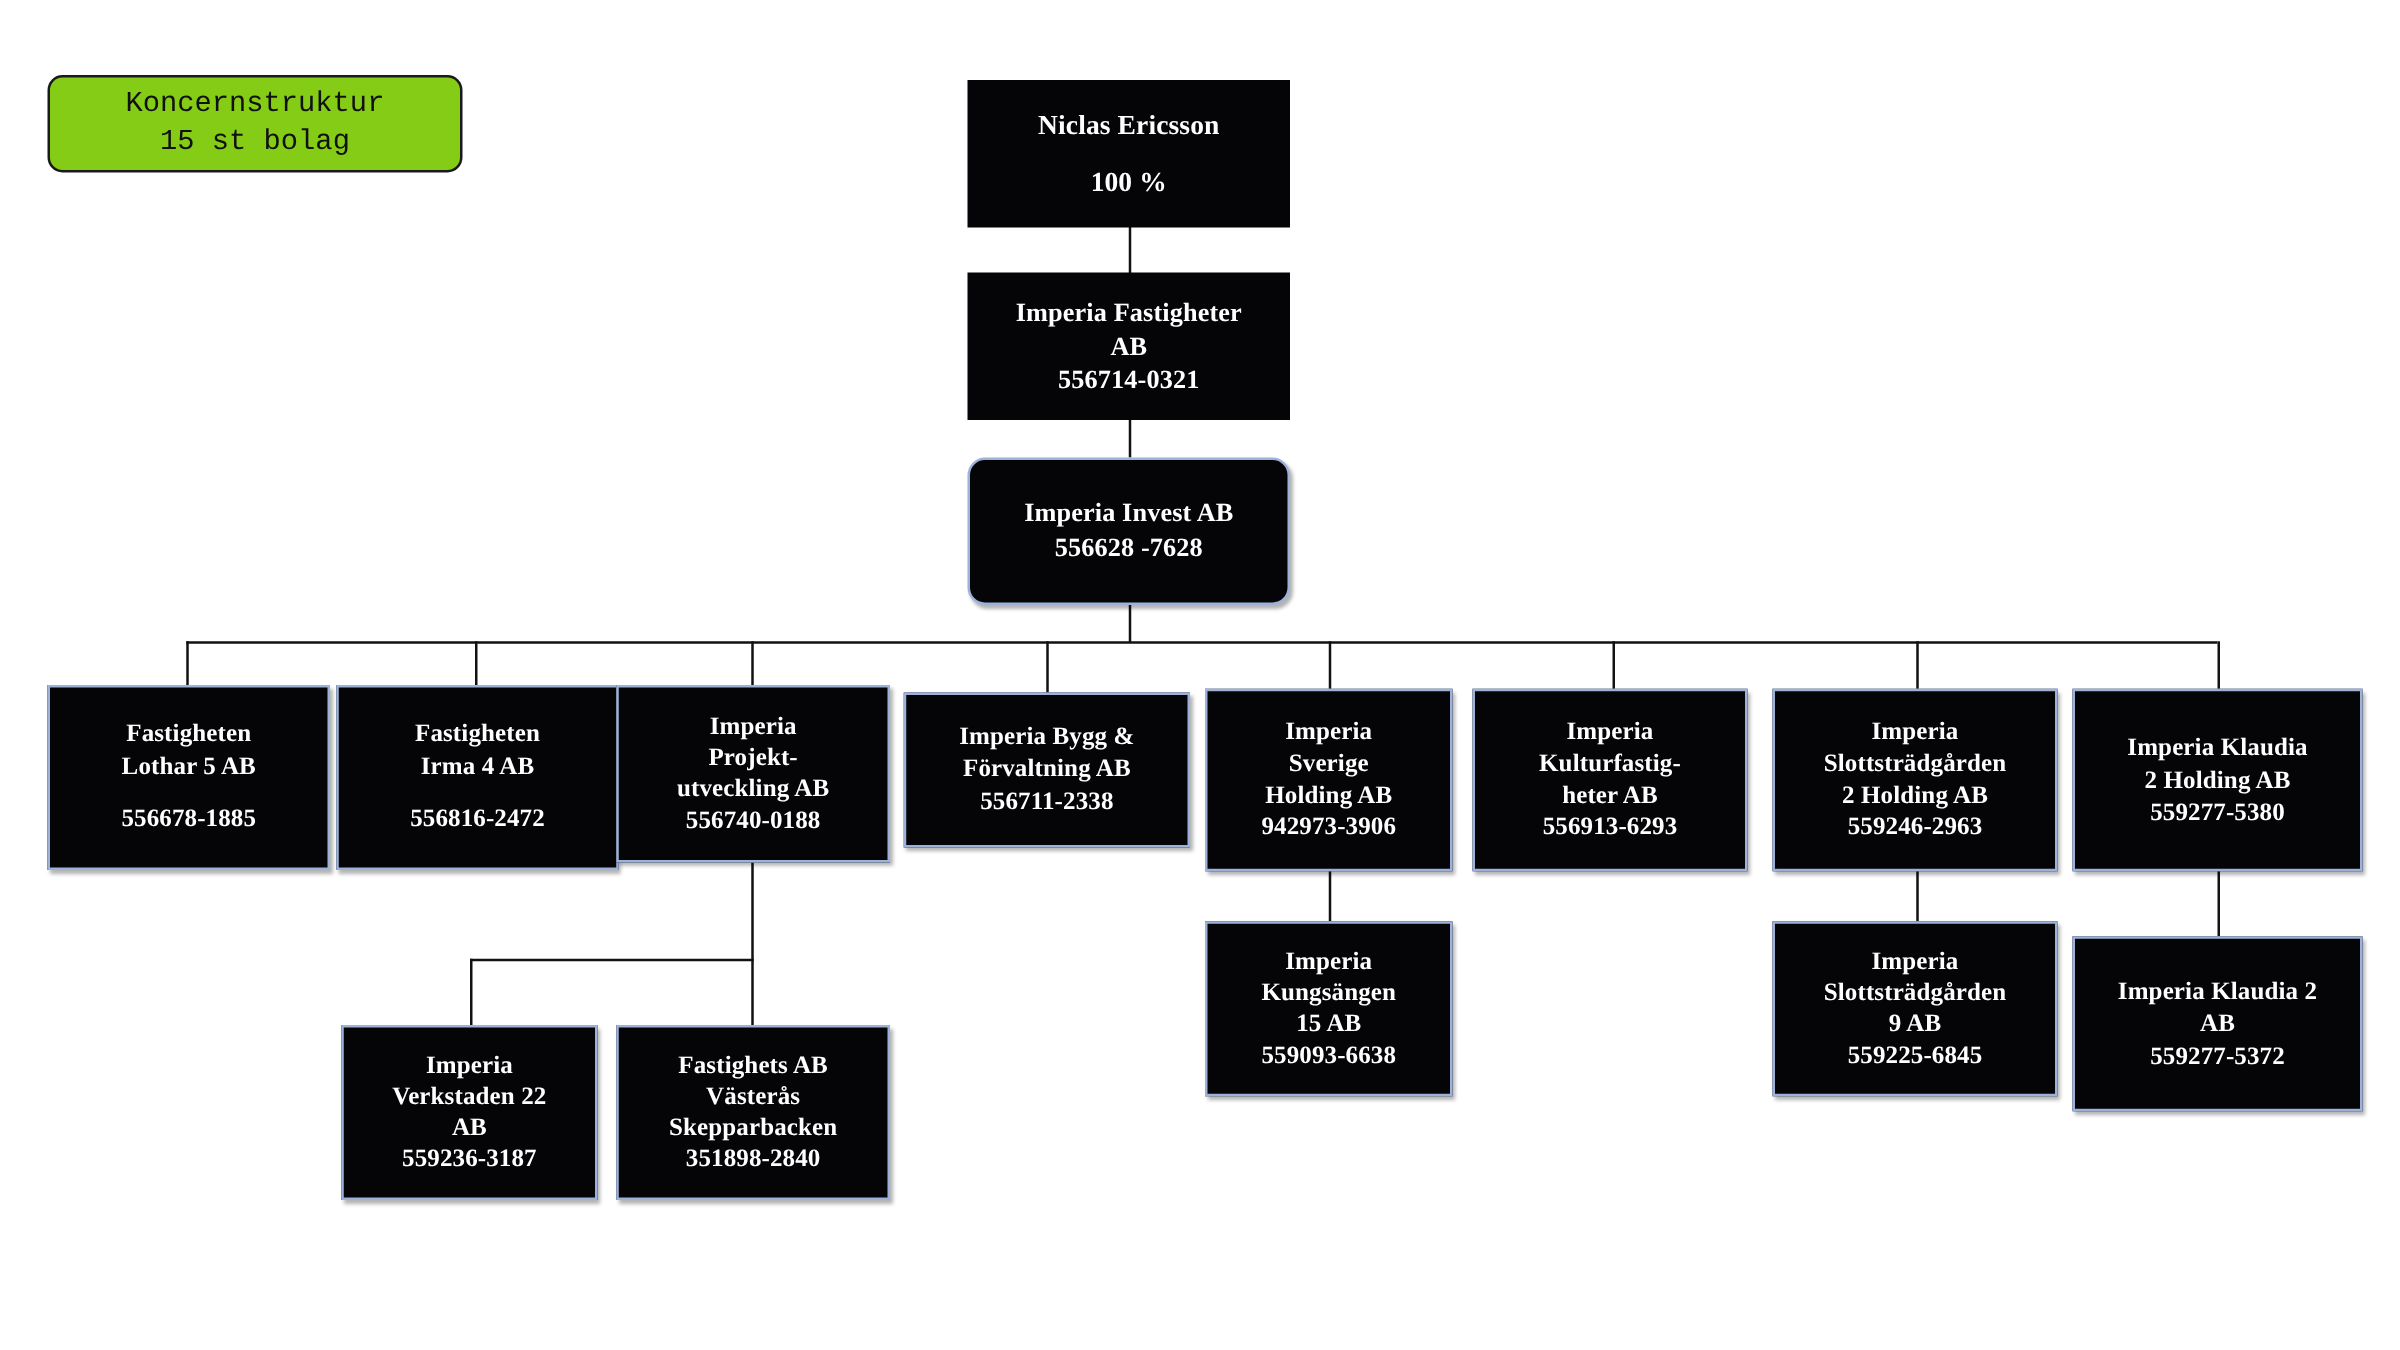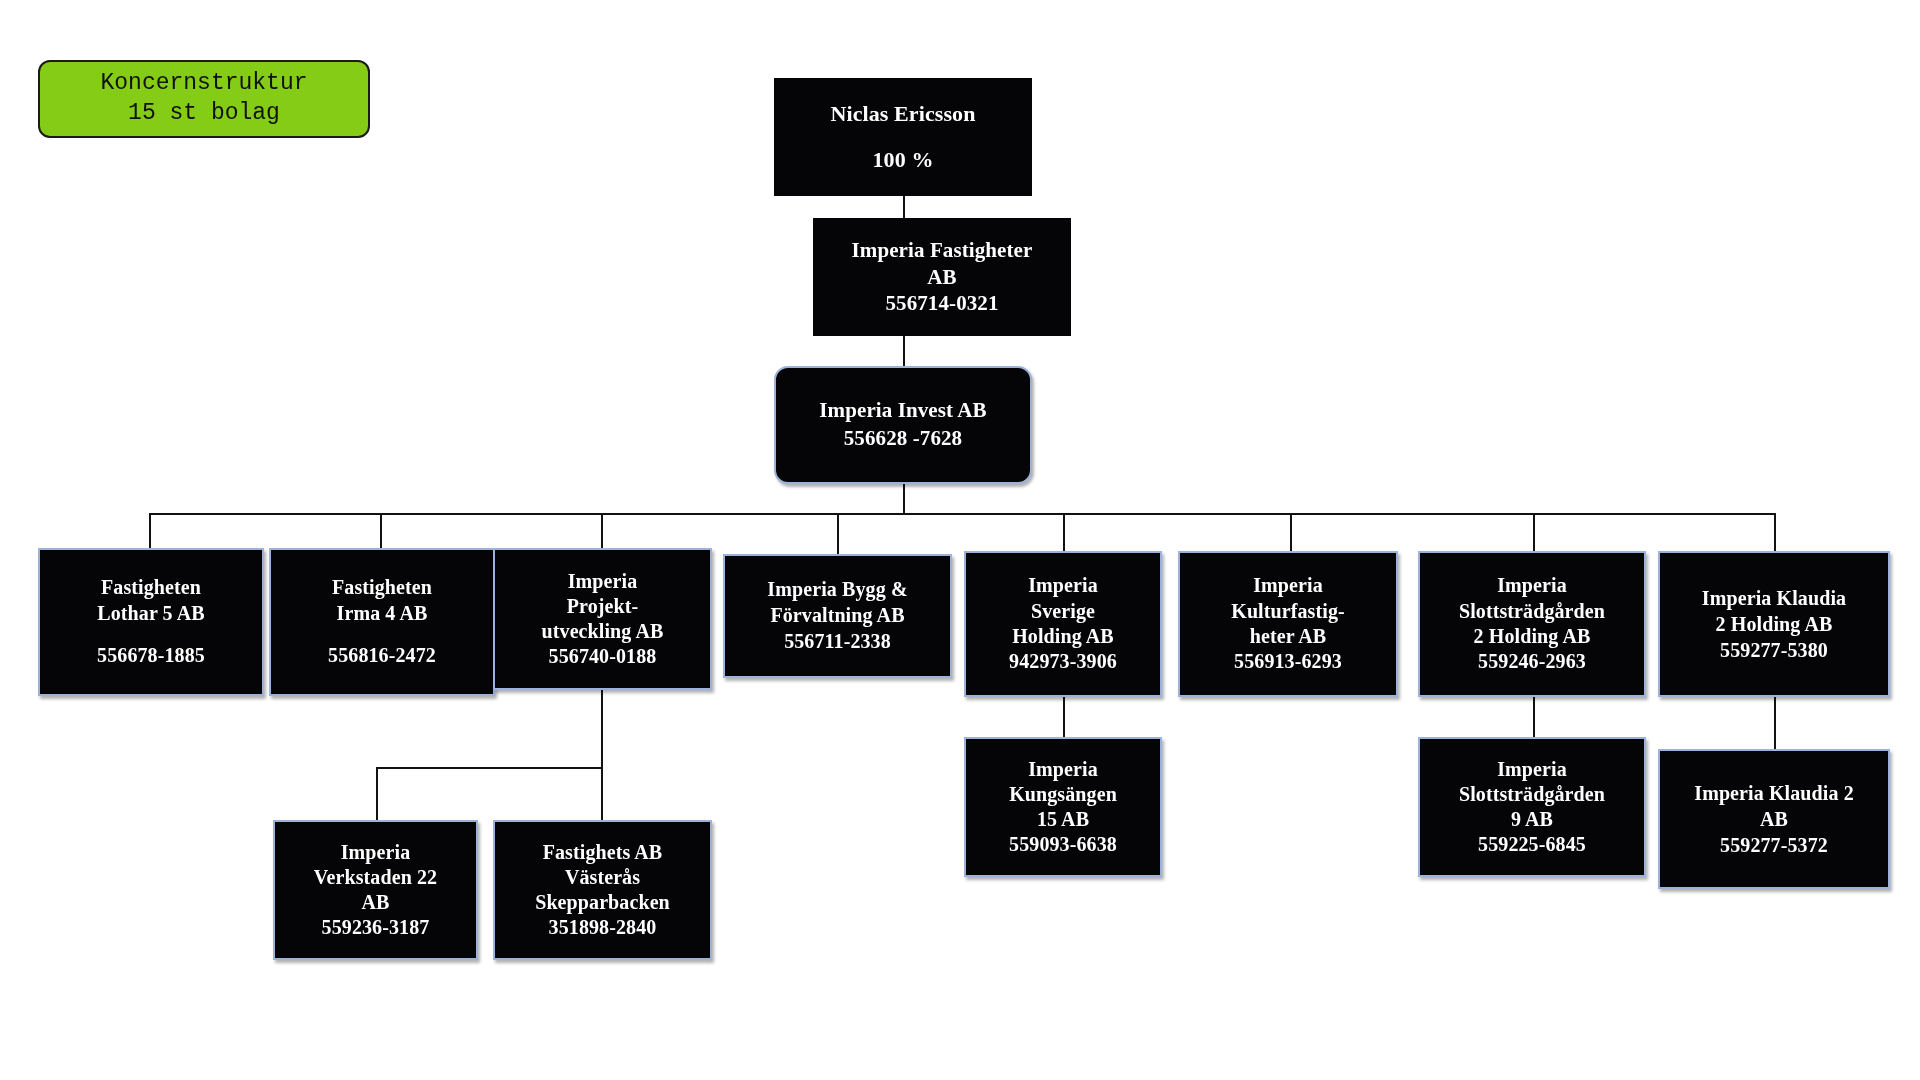--- a/index.html
+++ b/index.html
@@ -112,27 +112,27 @@
   <div class="vline" style="left:601px; top:690px; height:130px;"></div>
   <div class="hline" style="left:376px; top:767px; width:227px;"></div>
   <div class="vline" style="left:376px; top:767px; height:53px;"></div>
 
   <div class="vline" style="left:1063px; top:697px; height:40px;"></div>
 
   <div class="vline" style="left:1533px; top:697px; height:40px;"></div>
 
   <div class="vline" style="left:1774px; top:697px; height:52px;"></div>
 
-  <div class="node plain" style="left:774px; top:78px; width:258px; height:118px; font-size:22px; line-height:1.25;">
+  <div class="node plain" style="left:774px; top:64px; width:258px; height:118px; font-size:22px; line-height:1.25;">
     <span class="line">Niclas Ericsson</span>
     <span class="gap"></span>
     <span class="line">100 %</span>
   </div>
 
-  <div class="node plain" style="left:813px; top:218px; width:258px; height:118px; font-size:21px; line-height:1.28;">
+  <div class="node plain" style="left:774px; top:218px; width:258px; height:118px; font-size:21px; line-height:1.28;">
     <span class="line">Imperia Fastigheter</span>
     <span class="line">AB</span>
     <span class="line">556714-0321</span>
   </div>
 
   <div class="node bordered" style="left:774px; top:366px; width:258px; height:118px; font-size:21px; line-height:1.32;border-radius:14px;">
     <span class="line">Imperia Invest AB</span>
     <span class="line">556628 -7628</span>
   </div>
 

